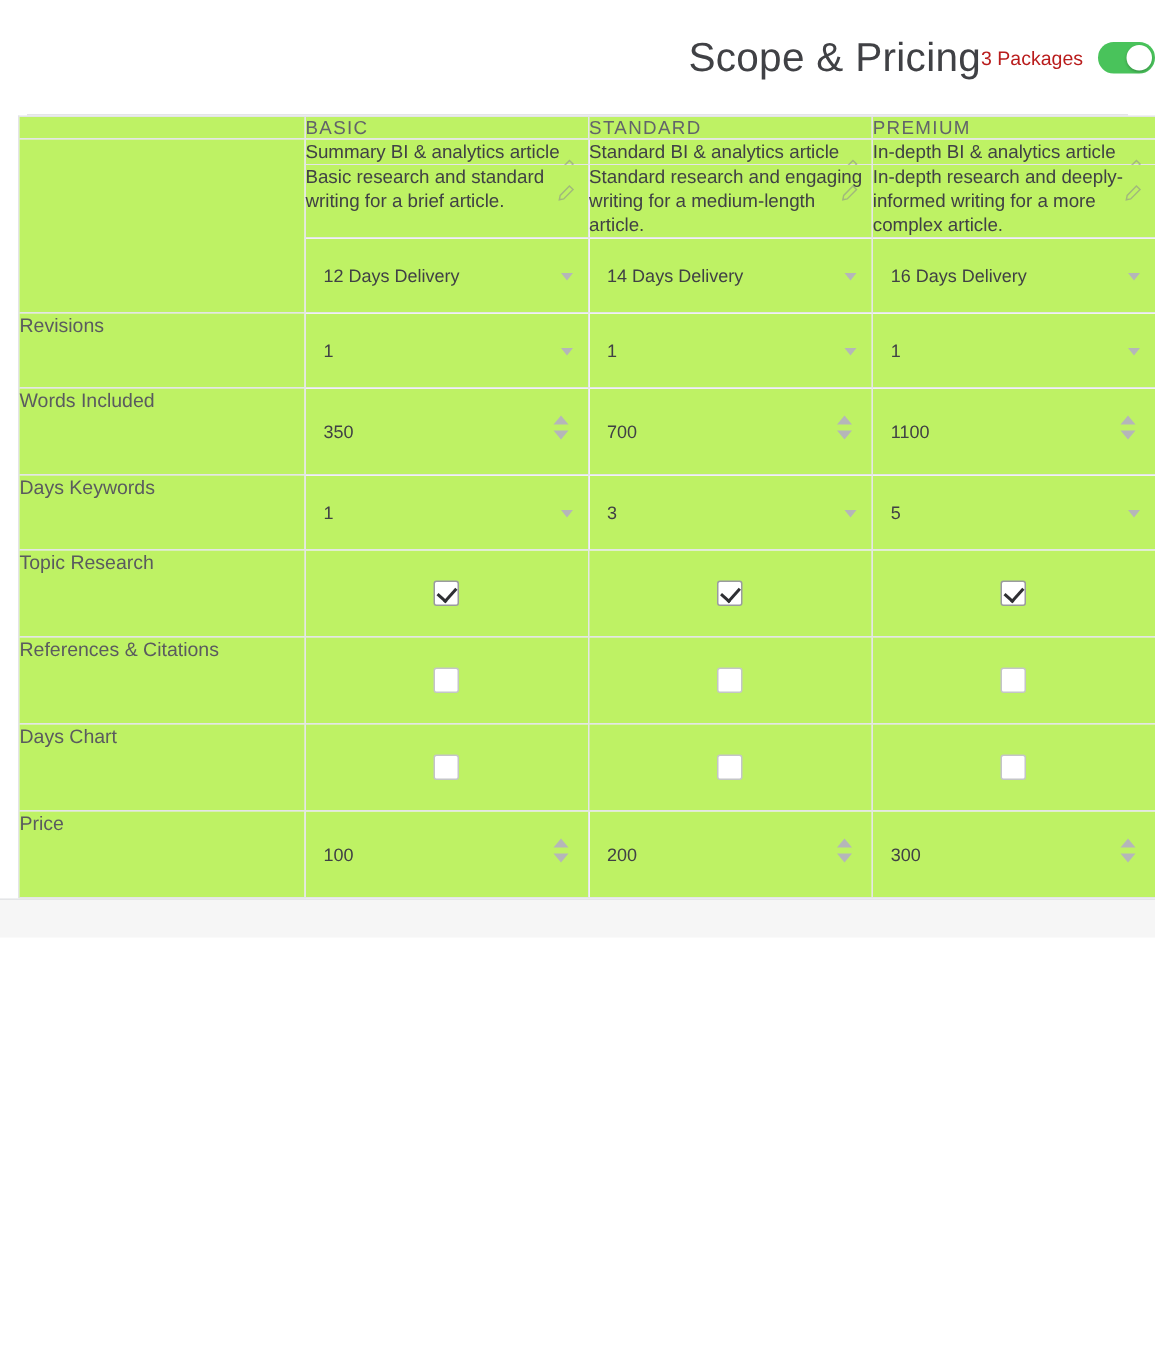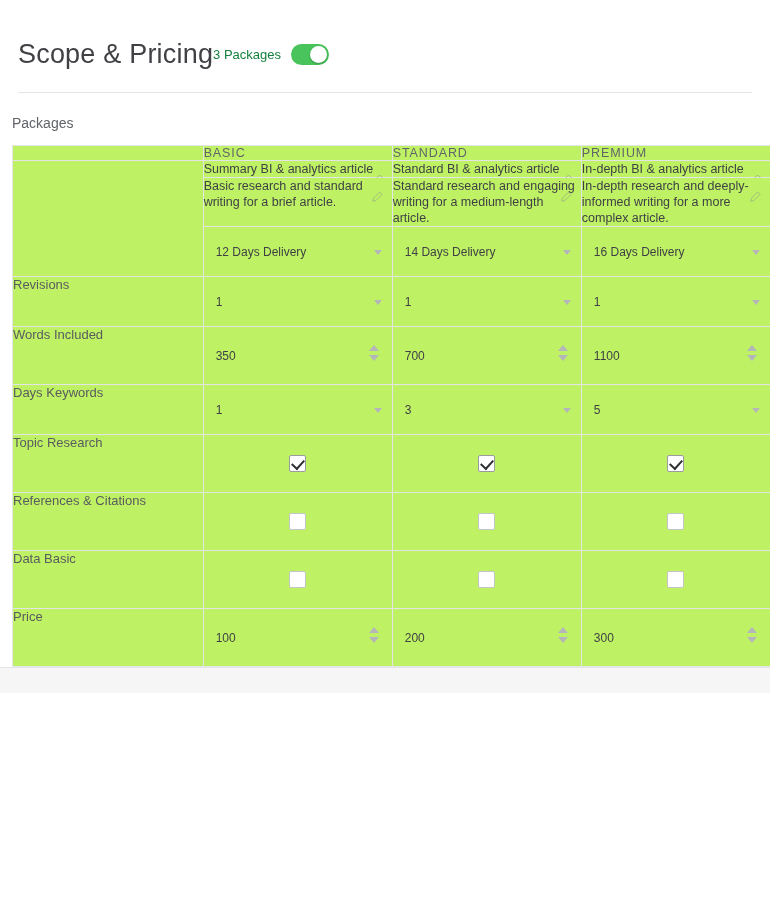--- a/index.html
+++ b/index.html
@@ -13,40 +13,39 @@
     width: 770px;
     height: 898px;
     position: relative;
     background: #ffffff;
     overflow: hidden;
   }
 
   
   .header {
     height: 76px;
-    padding: 0 18px;
+    padding: 0 0;
     display: flex;
     align-items: center;
-    justify-content: flex-start;
-    margin-top: 16px;
+    justify-content: flex-end;
   }
   .page-title {
     font-size: 27px;
     font-weight: 400;
     color: #404145;
     letter-spacing: 0.2px;
   }
   .header-right {
     display: flex;
     align-items: center;
     gap: 10px;
   }
   .pkg-count {
     font-size: 13px;
-    color: #15803d;
+    color: #b91c1c;
   }
   .toggle {
     width: 38px;
     height: 21px;
     border-radius: 11px;
     background: #49c35b;
     position: relative;
     cursor: pointer;
     flex: none;
   }
@@ -232,21 +231,20 @@
     <div class="page-title">Scope &amp; Pricing</div>
     <div class="header-right">
       <span class="pkg-count">3 Packages</span>
       <div class="toggle">
         <div class="knob"></div>
       </div>
     </div>
   </div>
   <div class="divider"></div>
 
-  <div class="section-label">Packages</div>
 
   <div class="tbl-wrap">
     <table class="pkg">
       <colgroup>
         <col class="c-label">
         <col class="c-pkg">
         <col class="c-pkg">
         <col class="c-pkg">
       </colgroup>
 
@@ -441,21 +439,21 @@
           </div>
         </td>
         <td class="cb-cell">
           <div class="cb-holder">
             <span class="cb"></span>
           </div>
         </td>
       </tr>
 
       <tr>
-        <td class="rowlabel">Data Basic</td>
+        <td class="rowlabel">Days Chart</td>
         <td class="cb-cell">
           <div class="cb-holder">
             <span class="cb"></span>
           </div>
         </td>
         <td class="cb-cell">
           <div class="cb-holder">
             <span class="cb"></span>
           </div>
         </td>

